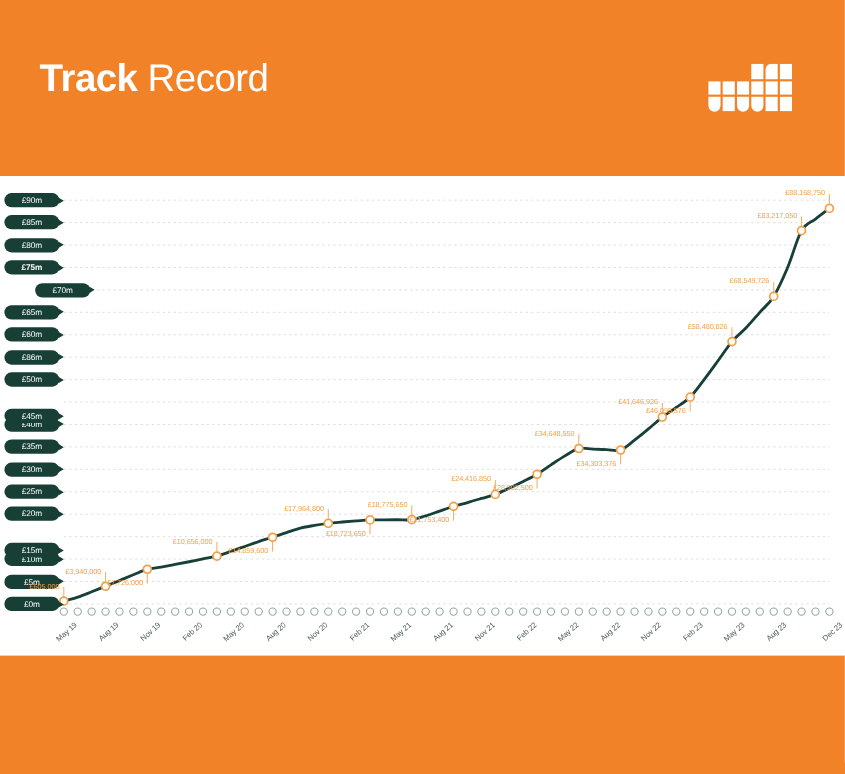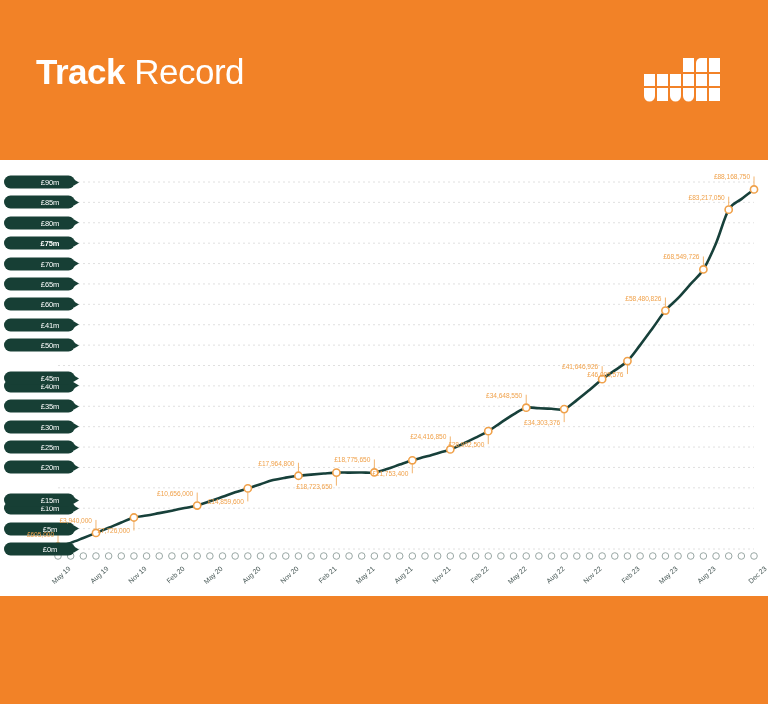--- a/index.html
+++ b/index.html
@@ -47,21 +47,20 @@
   
   .ylab{
     position:absolute;left:4px;
     width:50px;height:13px;
     background:#173f35;border-radius:7px;
     color:#ffffff;font-size:7.5px;line-height:13px;
     text-align:center;
     transform:translateY(-50%);
     letter-spacing:-0.1px;
     white-space:nowrap;
-    padding-left:21px;
   }
   .ylab::after{
     content:"";position:absolute;right:-4px;top:50%;
     margin-top:-3px;
     border-left:5px solid #173f35;
     border-top:3px solid transparent;
     border-bottom:3px solid transparent;
   }
 
   
@@ -245,24 +244,24 @@
         <div class="ylab" style="top: 368.611px;">£5m</div>
         <div class="ylab" style="top: 348.222px;">£10m</div>
         <div class="ylab" style="top: 340px;">£15m</div>
         <div class="ylab" style="top: 307.444px;">£20m</div>
         <div class="ylab" style="top: 287.056px;">£25m</div>
         <div class="ylab" style="top: 266.667px;">£30m</div>
         <div class="ylab" style="top: 246.278px;">£35m</div>
         <div class="ylab" style="top: 225.889px;">£40m</div>
         <div class="ylab" style="top: 218px;">£45m</div>
         <div class="ylab" style="top: 185.111px;">£50m</div>
-        <div class="ylab" style="top: 164.722px;">£41m</div>
+        <div class="ylab" style="top: 164.722px;">£86m</div>
         <div class="ylab" style="top: 144.333px;">£60m</div>
         <div class="ylab" style="top: 123.944px;">£65m</div>
-        <div class="ylab" style="top: 103.556px;">£70m</div>
+        <div class="ylab" style="top: 103.556px; margin-left: 28px;">£70m</div>
         <div class="ylab" style="top: 83.1667px; font-weight: bold;">£75m</div>
         <div class="ylab" style="top: 62.7778px;">£80m</div>
         <div class="ylab" style="top: 42.3889px;">£85m</div>
         <div class="ylab" style="top: 22px;">£90m</div>
       </div>
     <div id="vlabels">
         <div class="vlab" style="left: 54px; top: 373.533px;">£605,000</div>
         <div class="vlab" style="left: 91.9636px; top: 359.934px;">£3,940,000</div>
         <div class="vlab" style="left: 129.927px; top: 370.495px;">£7,726,000</div>
         <div class="vlab" style="left: 193.2px; top: 332.547px;">£10,656,000</div>

